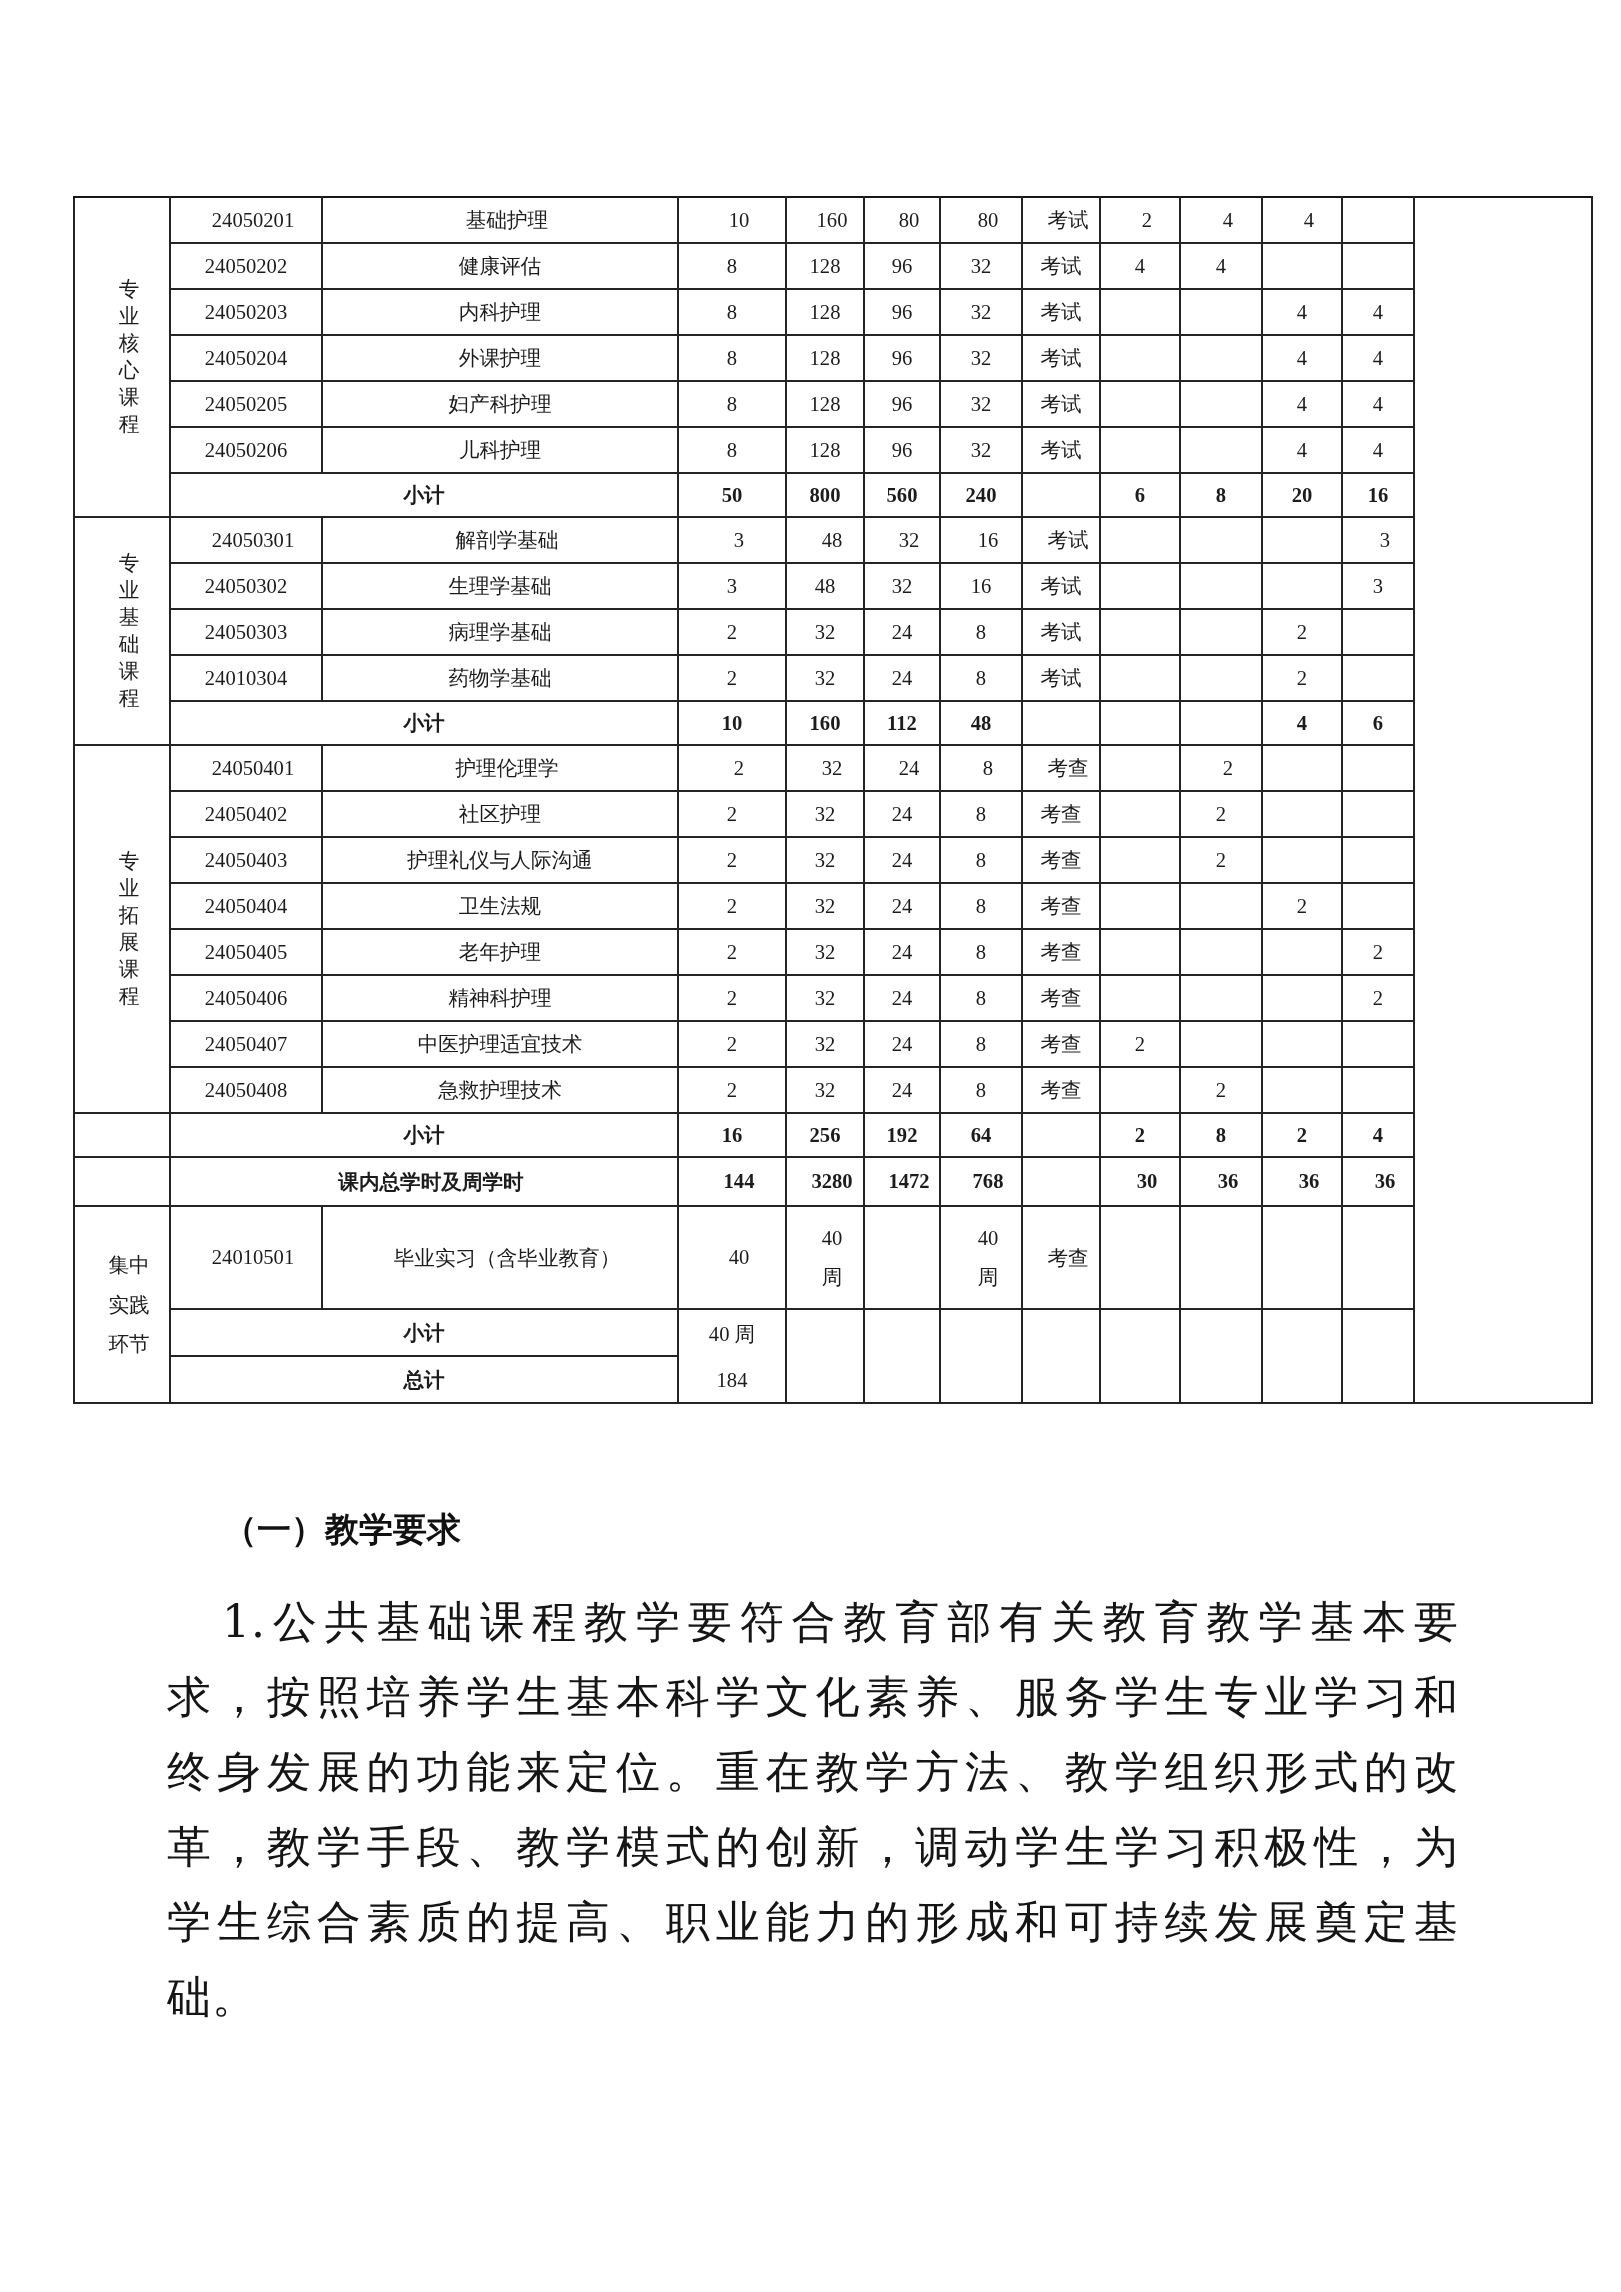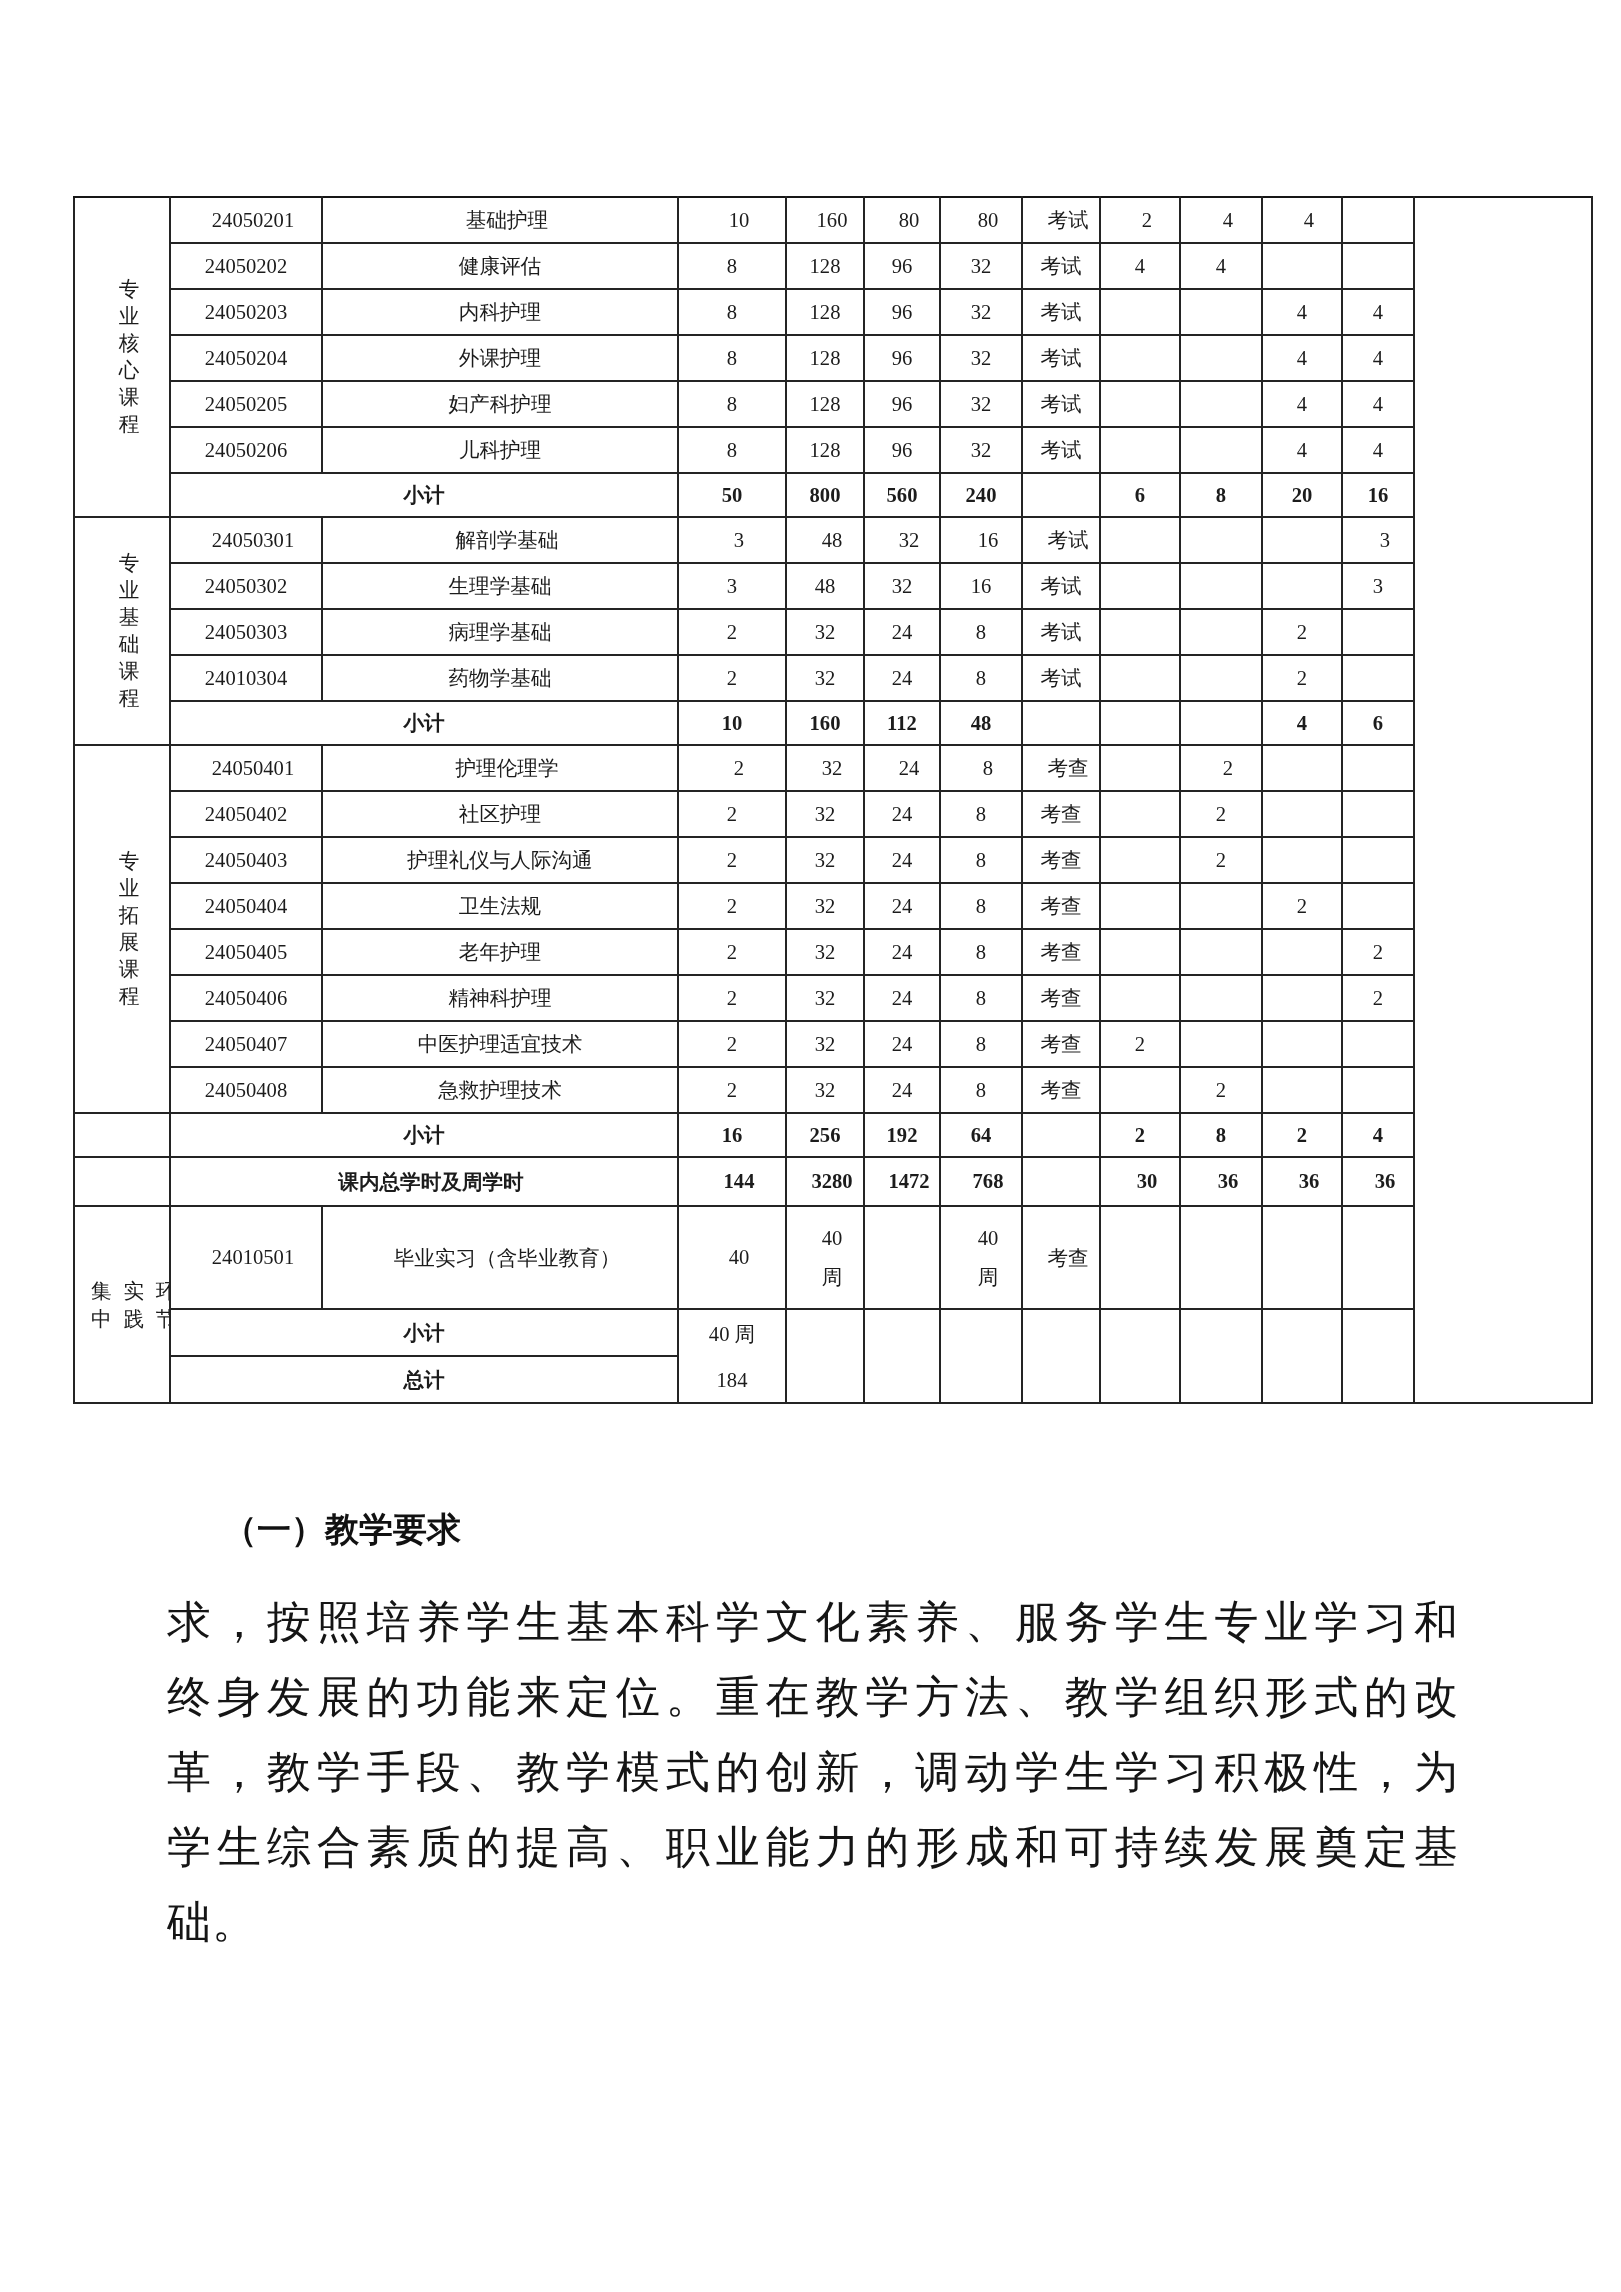--- a/index.html
+++ b/index.html
@@ -27,21 +27,21 @@
   tr.practice-row{height:103px;}
   tr.practice-subtotal-row{height:47px;}
   tr.grand-total-row{height:47px;}
 
   td.cat{padding:0;}
   .vtext{
     display:flex;flex-direction:column;align-items:center;justify-content:center;
     gap:3.9px;font-size:20.6px;line-height:1.12;
   }
   td.cat-top{vertical-align:top;padding-top:15.7px;}
-  .hlines{display:flex;gap:11.8px;align-items:center;font-size:20.6px;}
+  .hlines{display:flex;flex-direction:column;gap:11.8px;align-items:center;font-size:20.6px;}
 
   tr.subtotal-row td{font-weight:bold;}
   tr.grand-row td{font-weight:bold;}
   td.label-cell{font-weight:bold;}
   td.pre{white-space:pre-line;line-height:1.85;}
   td.merged-credit{font-weight:normal;}
   .stack{display:flex;flex-direction:column;justify-content:space-around;height:92px;}
   td.extra-col{background:#ffffff;}
 
   
@@ -437,20 +437,21 @@
         </tr>
         <tr class="grand-total-row">
           <td class="label-cell" colspan="2">总计</td>
         </tr>
       </tbody>
   </table>
 
   <h3 class="notes-heading">（一）教学要求</h3>
 
   <div class="para">
+    <div class="pline just indent">1.公共基础课程教学要符合教育部有关教育教学基本要</div>
     <div class="pline just">求，按照培养学生基本科学文化素养、服务学生专业学习和</div>
     <div class="pline just">终身发展的功能来定位。重在教学方法、教学组织形式的改</div>
     <div class="pline just">革，教学手段、教学模式的创新，调动学生学习积极性，为</div>
     <div class="pline just">学生综合素质的提高、职业能力的形成和可持续发展奠定基</div>
     <div class="pline">础。</div>
   </div>
 
 </div>
 
 

